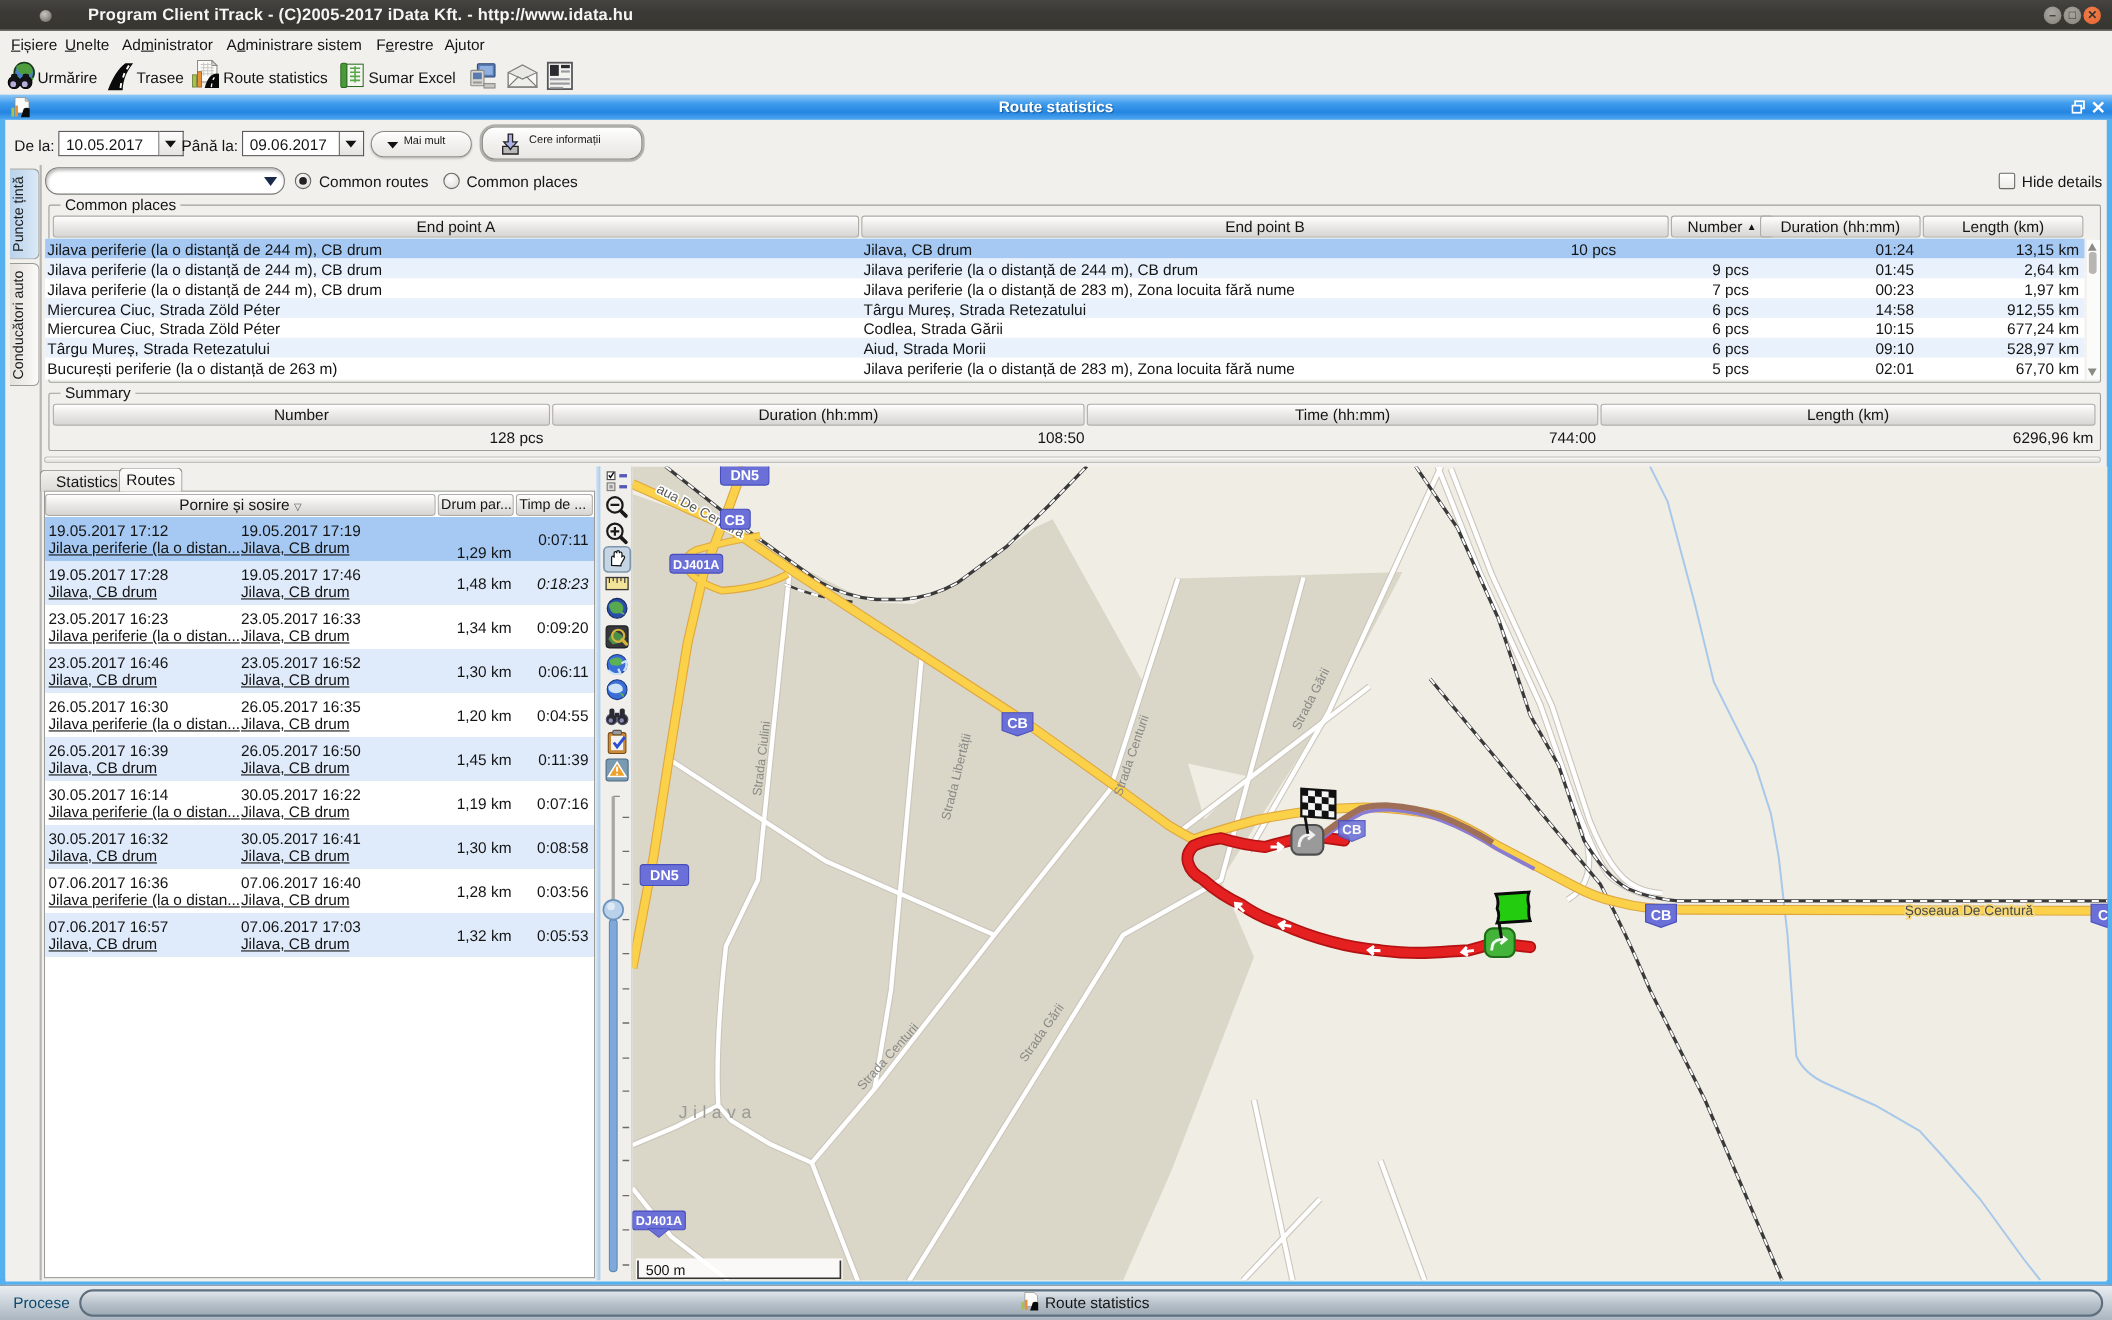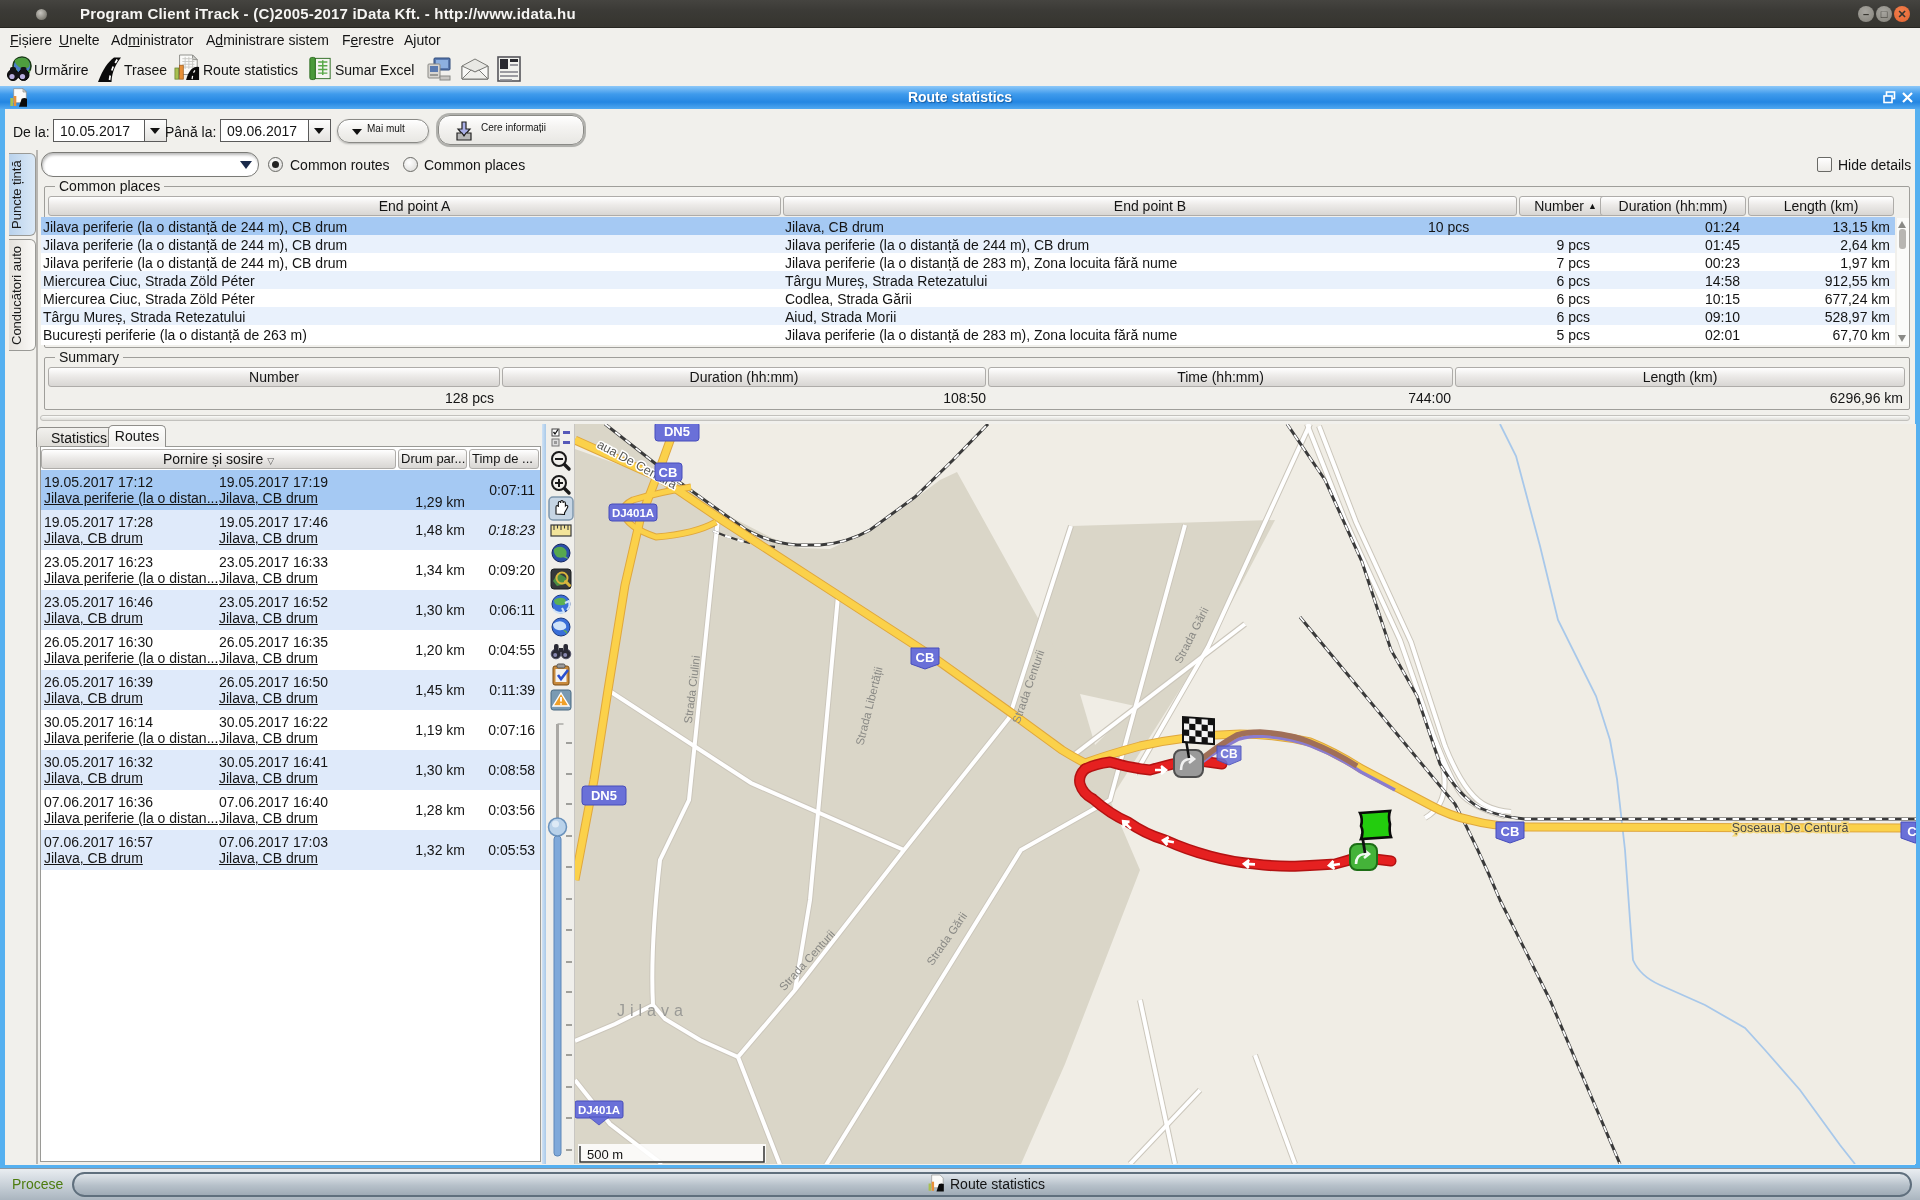--- a/index.html
+++ b/index.html
@@ -638,21 +638,21 @@
       <line x1="20" y1="631" x2="26" y2="631"></line>
         <line x1="20" y1="663" x2="26" y2="663"></line>
       <line x1="20" y1="694" x2="26" y2="694"></line>
         <line x1="20" y1="726" x2="26" y2="726"></line>
     </g>
   </svg>
 
   <div id="statusbar" class="abs">
       <div class="pill"></div>
     </div>
-  <div class="lbl" style="left:12px;top:1176px;color:#4d7c0f;">Procese</div>
+  <div class="lbl" style="left:12px;top:1176px;color:#0c4a6e;">Procese</div>
   <svg class="abs" style="left:928px;top:1174px;" width="17" height="19" viewBox="0 0 28 30">
       <path d="M6,1 L20,1 L25,6 L25,22 L6,22 Z" fill="#fbfbf9" stroke="#8a8a86"></path>
       <rect x="1" y="15" width="4" height="12" fill="#a8c050"></rect>
       <rect x="6" y="12" width="4" height="15" fill="#e89038"></rect>
       <path d="M14,28 L18,16 Q22,14 26,16 L26,28 Z" fill="#0a0a0a"></path>
   </svg>
   <div class="lbl" style="left:950px;top:1176px;">Route statistics</div>
 </div>
 
 </body></html>

